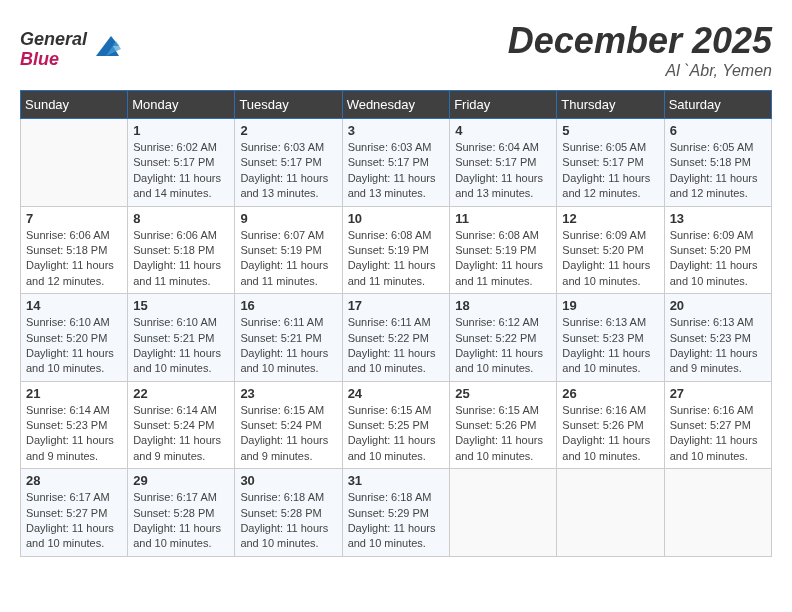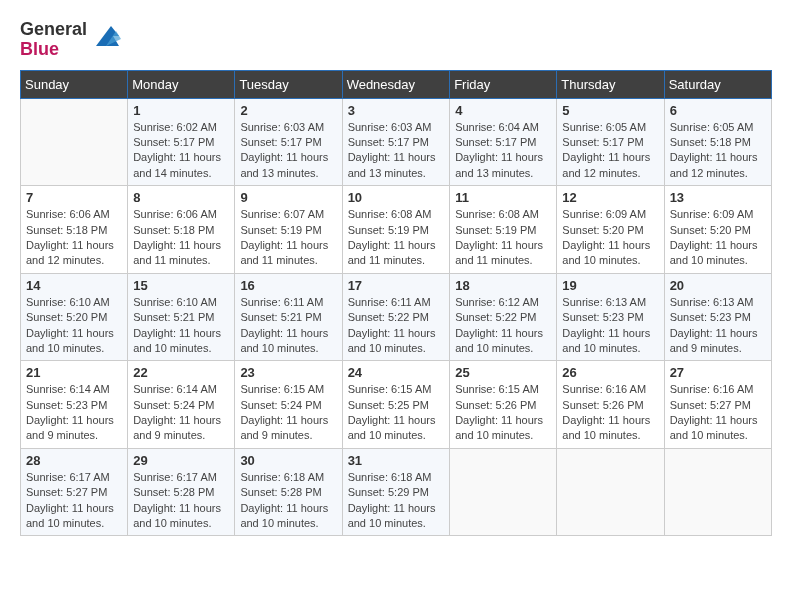--- a/index.html
+++ b/index.html
@@ -8,20 +8,21 @@
       background: #fff;
       width: 792px;
       min-height: 612px;
       padding: 20px;
     }
     .header {
       display: flex;
       justify-content: space-between;
       align-items: center;
       margin-bottom: 10px;
+      font-style: italic;
     }
     .logo {
       display: flex;
       align-items: center;
     }
     .logo-text {
       display: flex;
       flex-direction: column;
       line-height: 1.1;
     }
@@ -105,20 +106,22 @@
     <div class="logo-text">
       <span class="logo-general">General</span>
       <span class="logo-blue">Blue</span>
     </div>
     <svg class="logo-icon" viewBox="0 0 30 30" xmlns="http://www.w3.org/2000/svg">
       <polygon points="5,25 20,5 28,15 22,15 28,25" fill="#1a6db5"></polygon>
       <polygon points="15,25 25,10 30,18" fill="#4a9fd4" opacity="0.7"></polygon>
     </svg>
   </div>
   <div class="title-block">
+    <div class="month-title">December 2025</div>
+    <div class="location-title">Al `Abr, Yemen</div>
   </div>
 </div>
 
 <table>
   <thead>
     <tr>
     <th>Sunday</th>
         <th>Monday</th>
         <th>Tuesday</th>
         <th>Wednesday</th>

